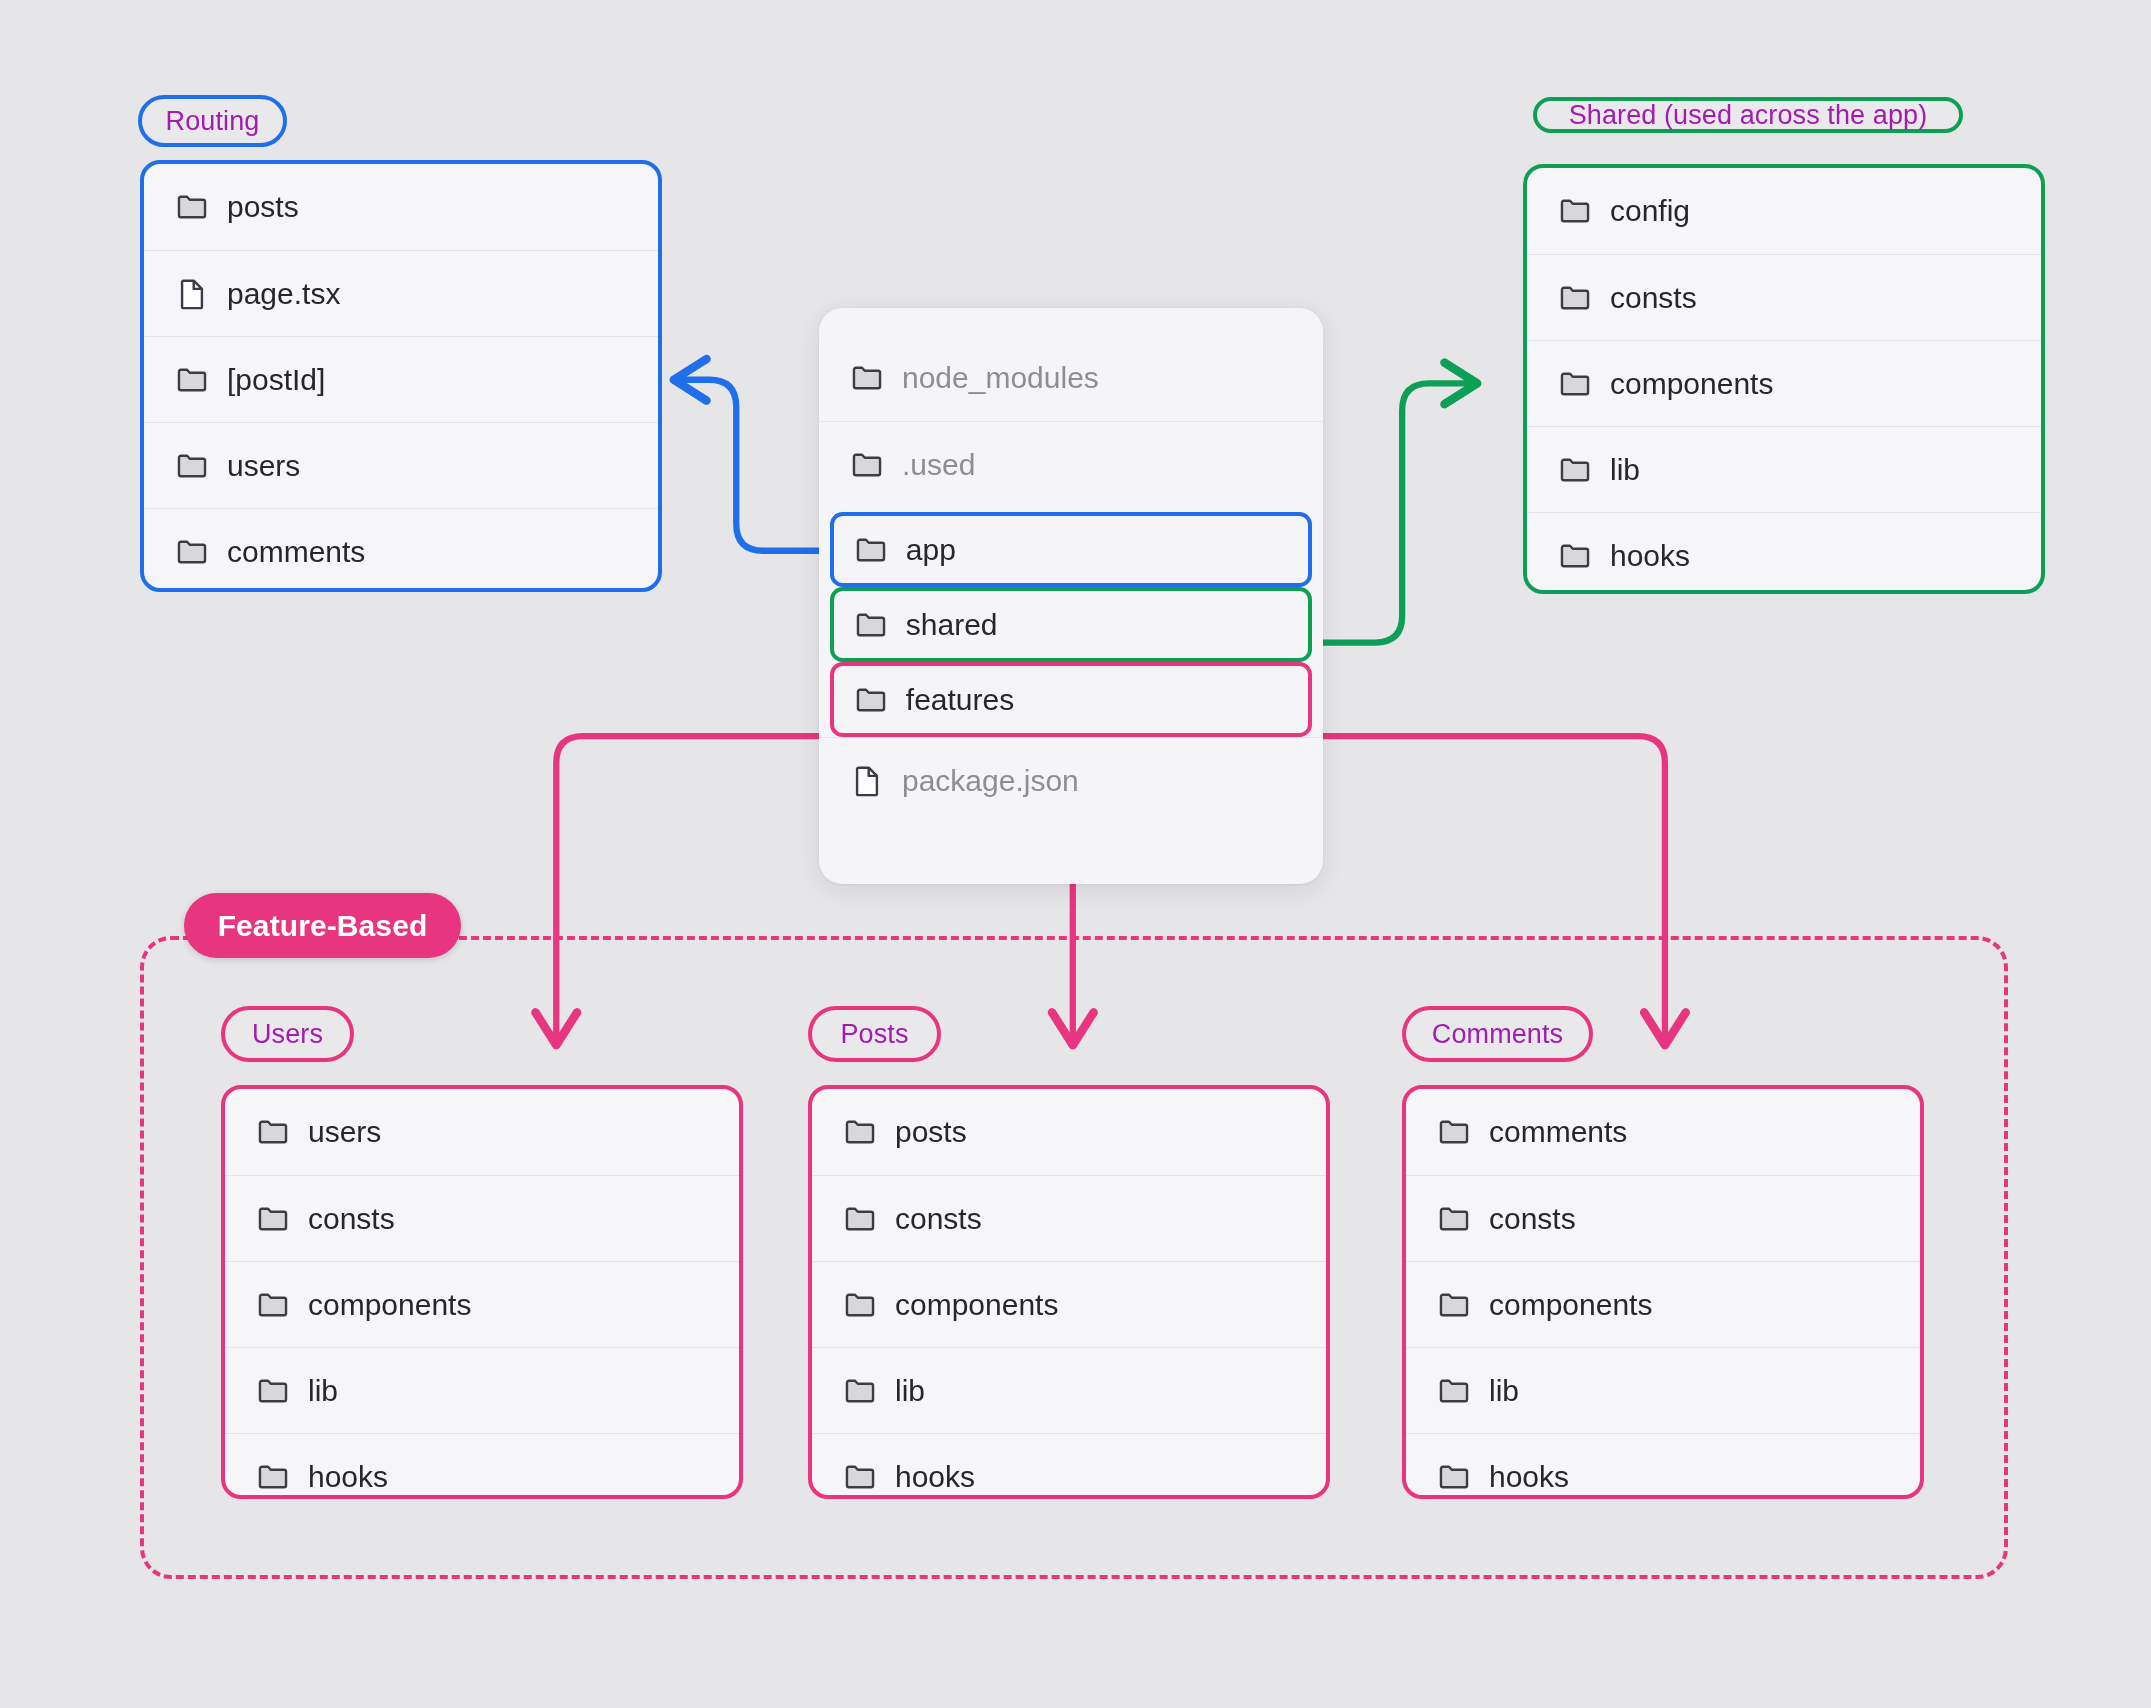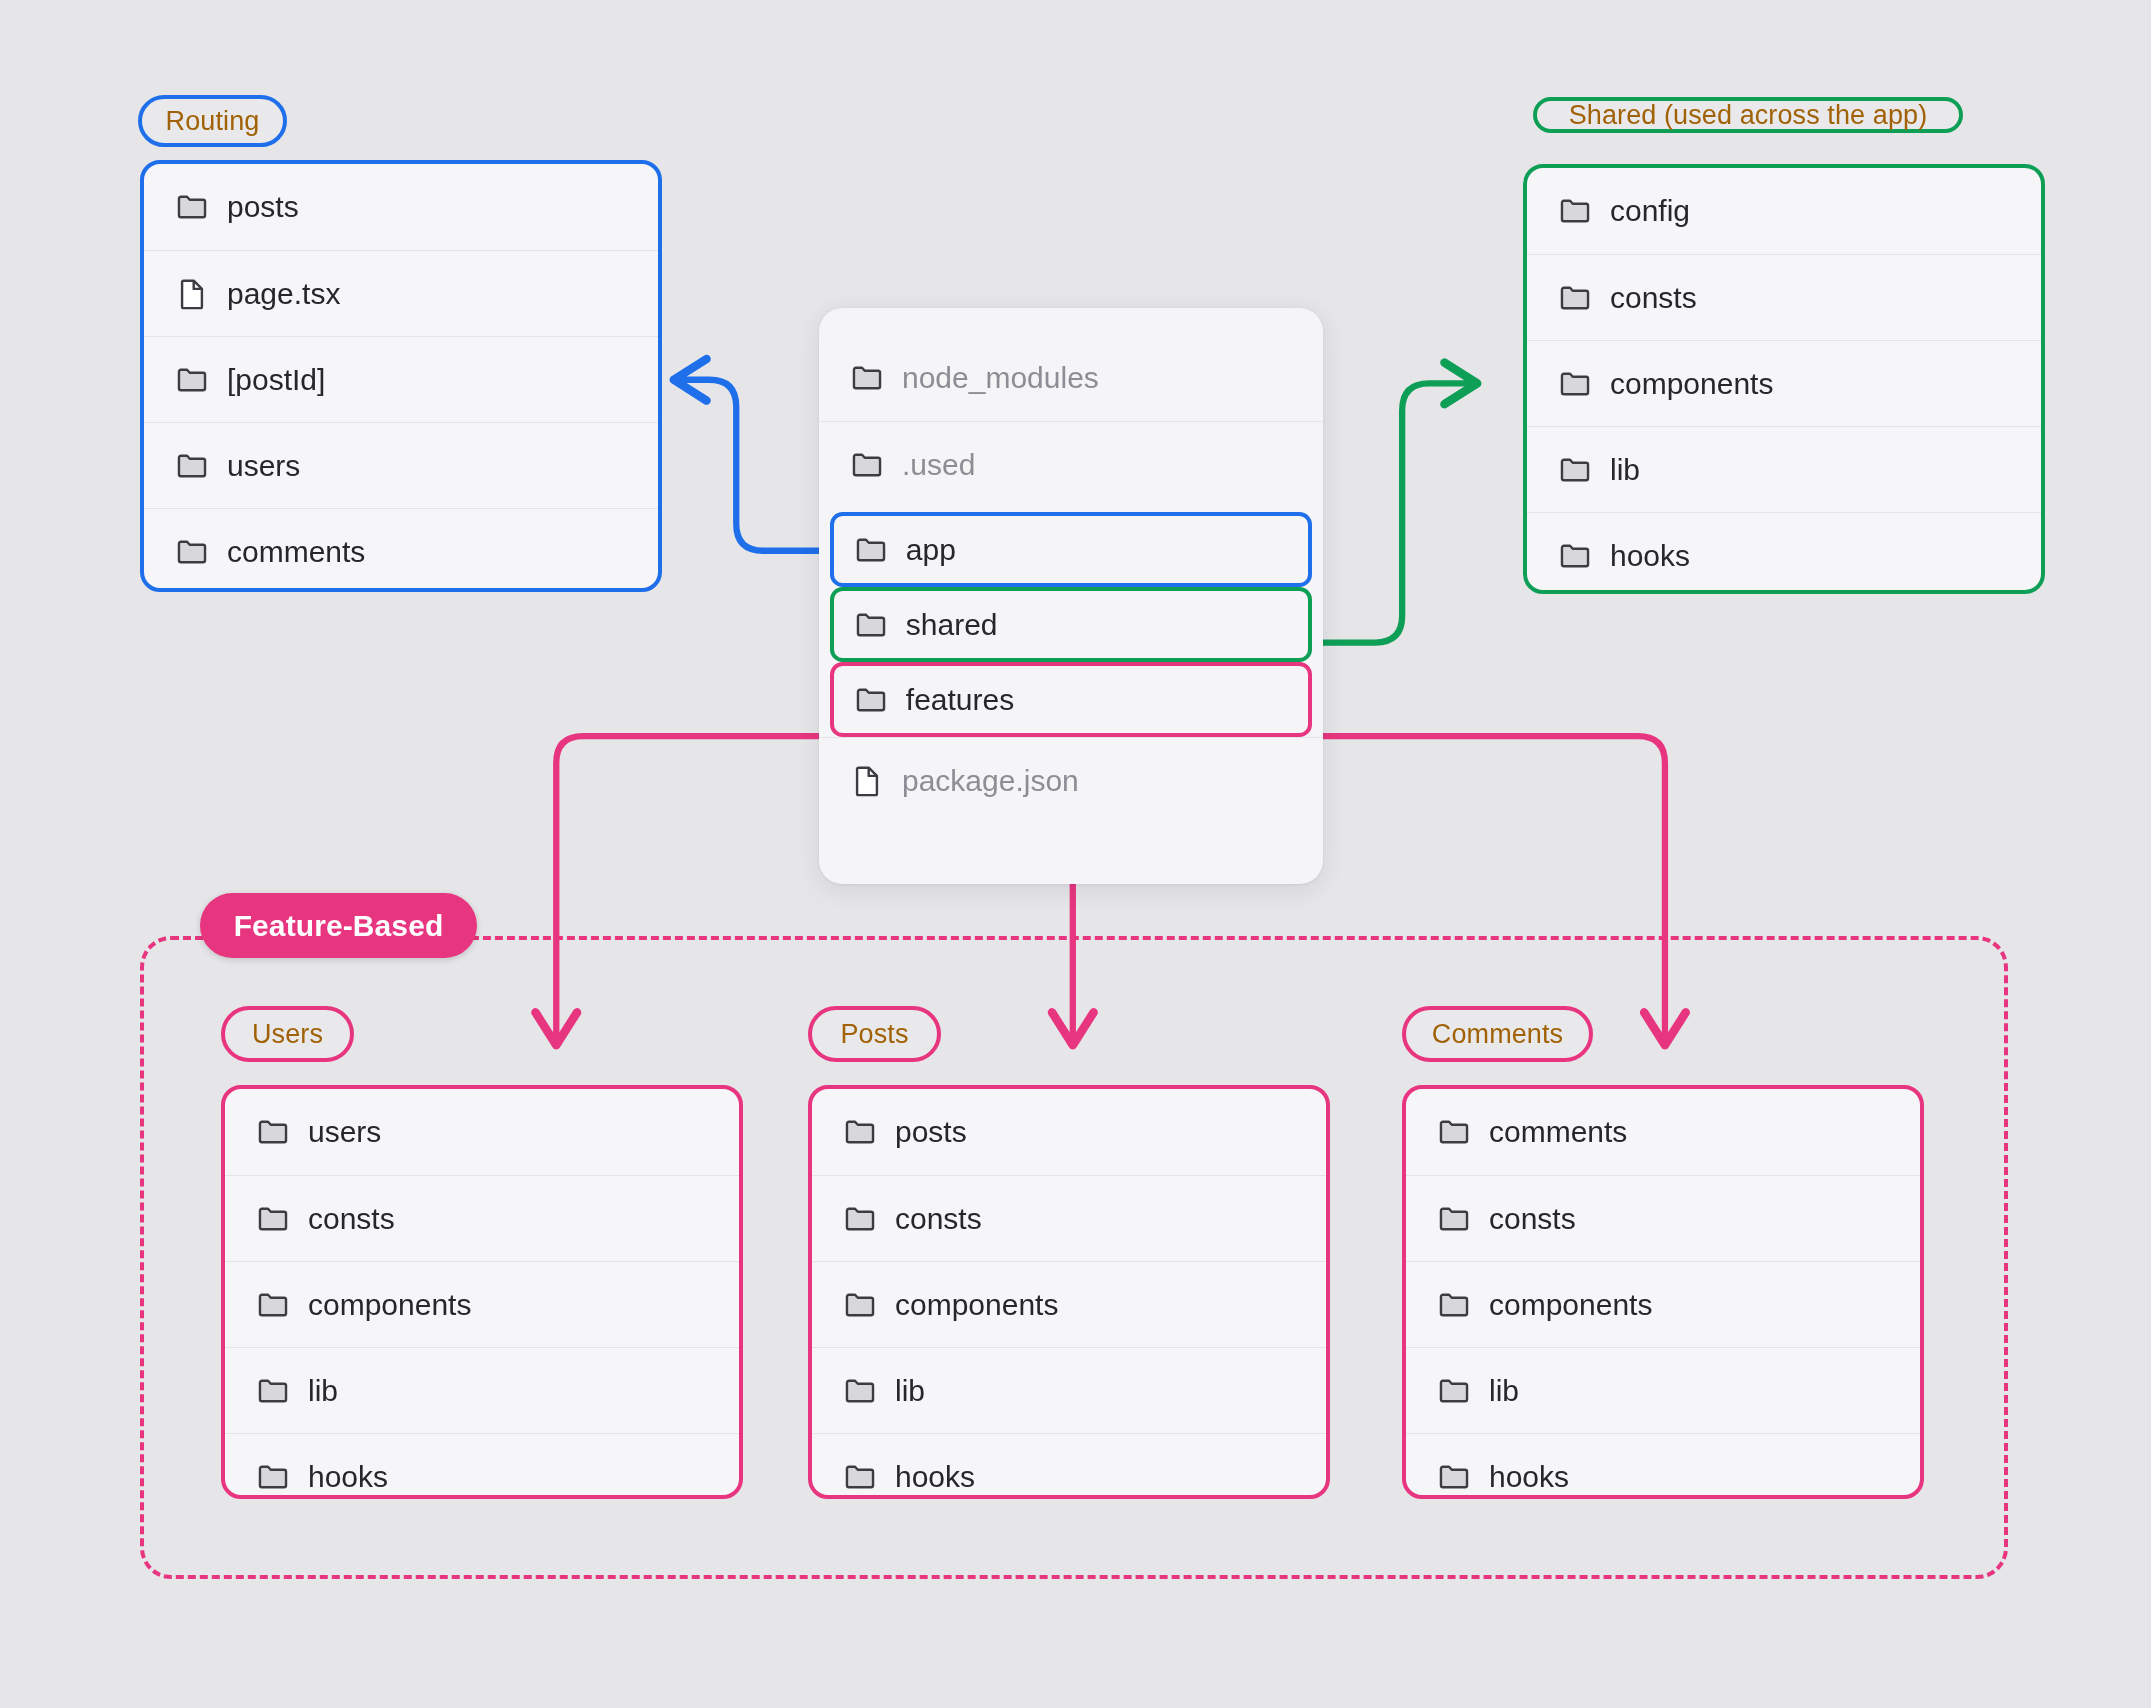--- a/index.html
+++ b/index.html
@@ -22,21 +22,21 @@
     z-index: 2;
   }
 
   
   .tag {
     position: absolute;
     display: flex; align-items: center; justify-content: center;
     background: #e9e8eb;
     border-radius: 899px;
     font-size: 27px;
-    color: #a16207;
+    color: #a21caf;
     letter-spacing: 0.1px;
     white-space: nowrap;
     z-index: 6;
   }
   .tag.blue  { border: 4.5px solid #1f6feb; }
   .tag.green { border: 4.5px solid #0f9d58; }
   .tag.green { border-color: #0e9f57; }
   .tag.pink  { border: 4.5px solid #e8357f; }
   .tag.solid-pink {
     background: #e8357f; border: none; color: #ffffff;
@@ -138,21 +138,21 @@
   <div class="region" style="left:140px; top:936px; width:1868px; height:643px;"></div>
 
   <div class="tag blue" style="left:138px; top:95px; width:149px; height:52px;">
     <span>Routing</span>
   </div>
 
   <div class="tag green" style="left:1533px; top:97px; width:430px; height:36px;">
     <span>Shared (used across the app)</span>
   </div>
 
-  <div class="tag solid-pink" style="left:200px; top:893px; width:277px; height:65px;">
+  <div class="tag solid-pink" style="left:184px; top:893px; width:277px; height:65px;">
     <span>Feature-Based</span>
   </div>
 
   <div class="tag pink" style="left:221px; top:1006px; width:133px; height:56px;">
     <span>Users</span>
   </div>
 
   <div class="tag pink" style="left:808px; top:1006px; width:133px; height:56px;">
     <span>Posts</span>
   </div>

